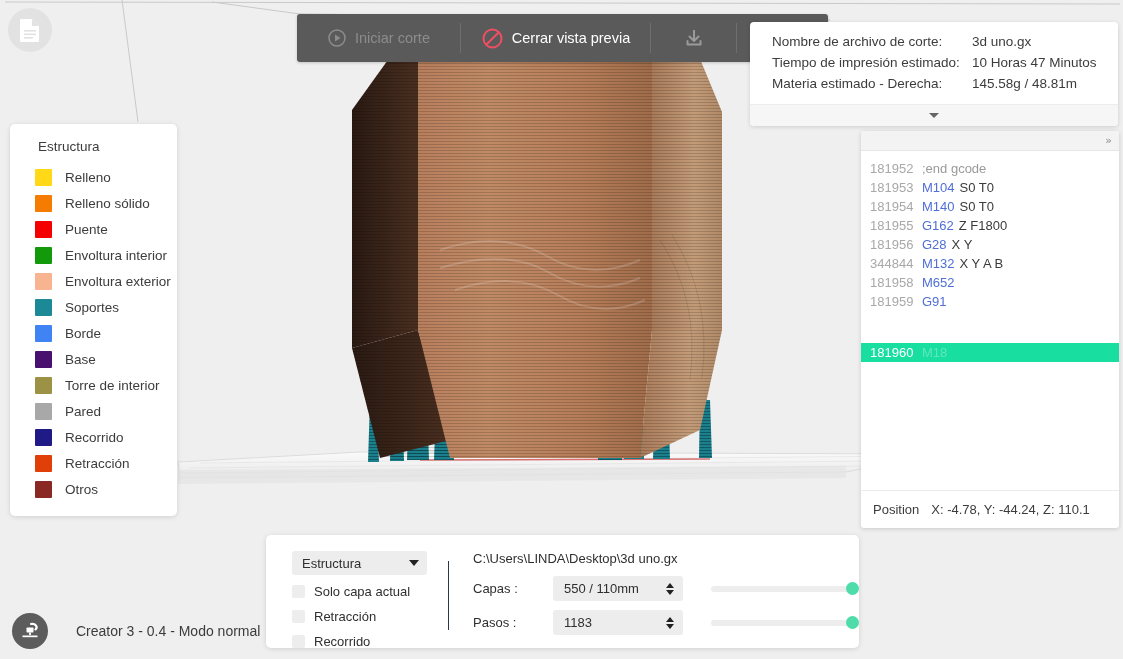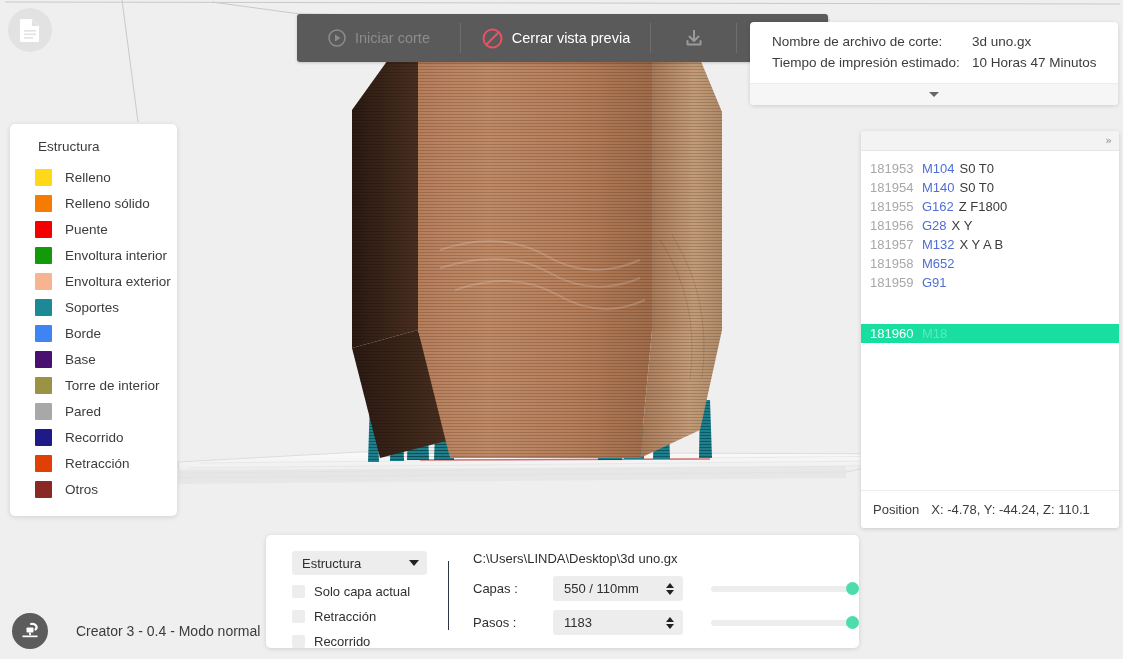--- a/index.html
+++ b/index.html
@@ -488,53 +488,61 @@
   <div class="info-panel">
     <div class="info-rows">
       <div class="info-row">
         <span class="info-key">Nombre de archivo de corte:</span>
         <span class="info-val">3d uno.gx</span>
       </div>
       <div class="info-row">
         <span class="info-key">Tiempo de impresión estimado:</span>
         <span class="info-val">10 Horas 47 Minutos</span>
       </div>
+      <div class="info-row">
+        <span class="info-key">Materia estimado - Derecha:</span>
+        <span class="info-val">145.58g / 48.81m</span>
+      </div>
     </div>
     <div class="info-collapse">
       <span class="chev-down"></span>
     </div>
   </div>
 
   <div class="gcode-panel">
     <div class="gcode-head">
       <span class="gcode-expand">»</span>
     </div>
     <div class="gcode-list" id="gcode-list">
         <div class="gcode-line">
+          <span class="gl-num">181952</span>
+          <span class="gl-comment">;end gcode</span>
+        </div>
+        <div class="gcode-line">
           <span class="gl-num">181953</span>
           <span class="gl-cmd">M104</span>
           <span class="gl-args">S0 T0</span>
         </div>
         <div class="gcode-line">
           <span class="gl-num">181954</span>
           <span class="gl-cmd">M140</span>
           <span class="gl-args">S0 T0</span>
         </div>
         <div class="gcode-line">
           <span class="gl-num">181955</span>
           <span class="gl-cmd">G162</span>
           <span class="gl-args">Z F1800</span>
         </div>
         <div class="gcode-line">
           <span class="gl-num">181956</span>
           <span class="gl-cmd">G28</span>
           <span class="gl-args">X Y</span>
         </div>
         <div class="gcode-line">
-          <span class="gl-num">181957</span>
+          <span class="gl-num">344844</span>
           <span class="gl-cmd">M132</span>
           <span class="gl-args">X Y A B</span>
         </div>
         <div class="gcode-line">
           <span class="gl-num">181958</span>
           <span class="gl-cmd">M652</span>
         </div>
         <div class="gcode-line">
           <span class="gl-num">181959</span>
           <span class="gl-cmd">G91</span>

